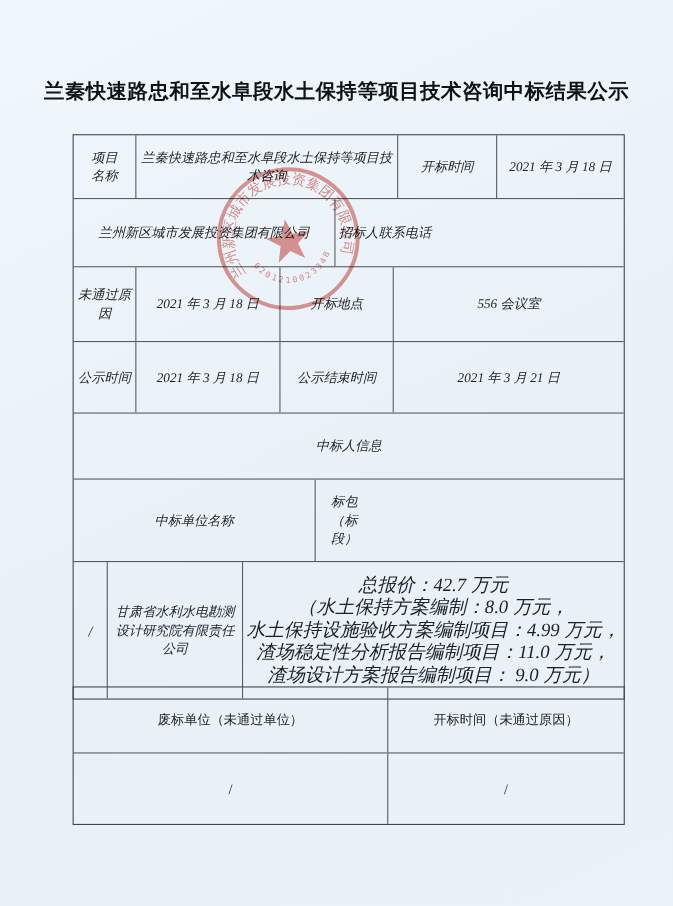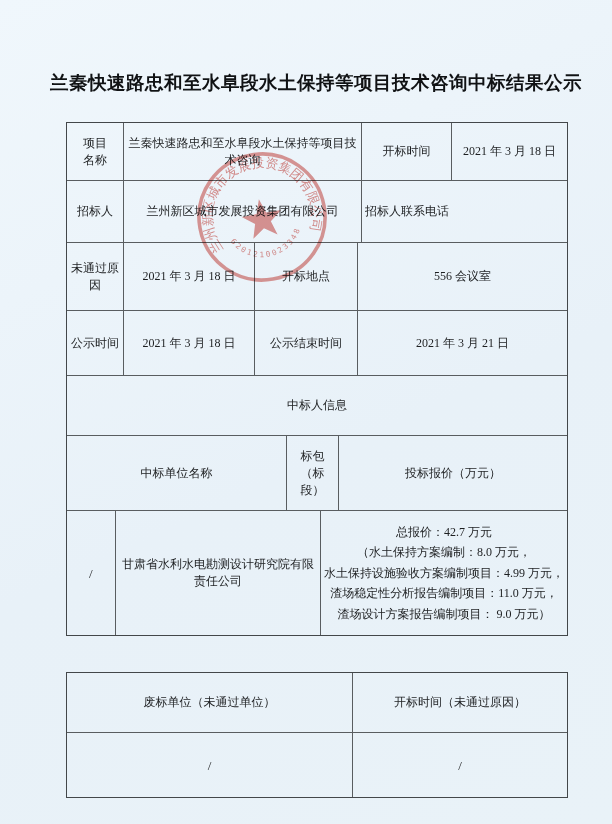--- a/index.html
+++ b/index.html
@@ -4,44 +4,44 @@
 <style>
   html,body { margin:0; padding:0; }
   #sheet {
     position:relative; width:612px; height:824px; overflow:hidden;
     background:linear-gradient(155deg,#f0f7fc 0%,#e8f1f8 55%,#e9f2f8 100%);
     font-family:"Liberation Serif","DejaVu Serif",serif;
     color:#1d1f21;
   }
   .doc-title {
     position:absolute; top:70px; left:30px; right:30px;
-    text-align:right; font-family:"Liberation Sans","DejaVu Sans",sans-serif;
+    text-align:center; font-family:"Liberation Sans","DejaVu Sans",sans-serif;
     font-weight:bold; font-size:18.5px; letter-spacing:0.5px; color:#101214;
   }
   .tbl {
     position:absolute; left:66px; width:502px; box-sizing:border-box;
     border:1.5px solid #43474a; background:transparent;
   }
-  #info-table { top:122px; }
-  #rejected-table { top:672px; }
+  #info-table { top:122px;font-style:italic; }
+  #rejected-table { top:624px; }
   .row { display:flex; border-bottom:1px solid #595d60; }
   .row:last-child { border-bottom:none; }
   .cell {
     box-sizing:border-box; border-right:1px solid #595d60;
     display:flex; flex-direction:column; align-items:center; justify-content:center;
     text-align:center; font-size:12px; line-height:17px; padding:2px 3px;
   }
   .cell:last-child { border-right:none; }
   .grow { flex:1; }
   .h58{height:57px} .h62{height:61px} .h68{height:67px} .h65{height:64px}
   .h60{height:59px} .h75{height:74px} .h125{height:124px}
   .w57{width:57px} .w238{width:238px} .w90{width:90px}
   .w131{width:131px} .w103{width:103px}
   .w52{width:52px} .w220{width:220px} .w286{width:286px}
-  .price-lines { font-size:12px; line-height:20.4px; }
+  .price-lines { font-size:17px; line-height:20.4px; }
   .price-lines span { display:block; white-space:nowrap; }
   .slash { font-size:13px; }
   
   #stamp {
     position:absolute; left:194px; top:149px; width:136px; height:136px;
     transform:rotate(-10deg); opacity:0.72; mix-blend-mode:multiply;
     pointer-events:none;
   }
 </style>
 </head>
@@ -57,21 +57,20 @@
       <div class="cell w57 h58">
         <span>项目</span>
         <span>名称</span>
       </div>
       <div class="cell w238 h58">兰秦快速路忠和至水阜段水土保持等项目技术咨询</div>
       <div class="cell w90 h58">开标时间</div>
       <div class="cell grow h58">2021 年 3 月 18 日</div>
     </div>
 
     <div class="row">
-      <div class="cell w57 h62">招标人</div>
       <div class="cell w238 h62">兰州新区城市发展投资集团有限公司</div>
       <div class="cell w90 h62">招标人联系电话</div>
     </div>
 
     <div class="row">
       <div class="cell w57 h68">未通过原因</div>
       <div class="cell w131 h68">2021 年 3 月 18 日</div>
       <div class="cell w103 h68">开标地点</div>
       <div class="cell grow h68">556 会议室</div>
     </div>
@@ -86,21 +85,20 @@
     <div class="row">
       <div class="cell grow h60">中标人信息</div>
     </div>
 
     <div class="row">
       <div class="cell w220 h75">中标单位名称</div>
       <div class="cell w52 h75">
         <span>标包</span>
         <span>（标段）</span>
       </div>
-      <div class="cell grow h75">投标报价（万元）</div>
     </div>
 
     <div class="row">
       <div class="cell w52 h125 slash">/</div>
       <div class="cell w220 h125">甘肃省水利水电勘测设计研究院有限责任公司</div>
       <div class="cell grow h125">
         <div class="price-lines">
           <span>总报价：42.7 万元</span>
           <span>（水土保持方案编制：8.0 万元，</span>
           <span>水土保持设施验收方案编制项目：4.99 万元，</span>

